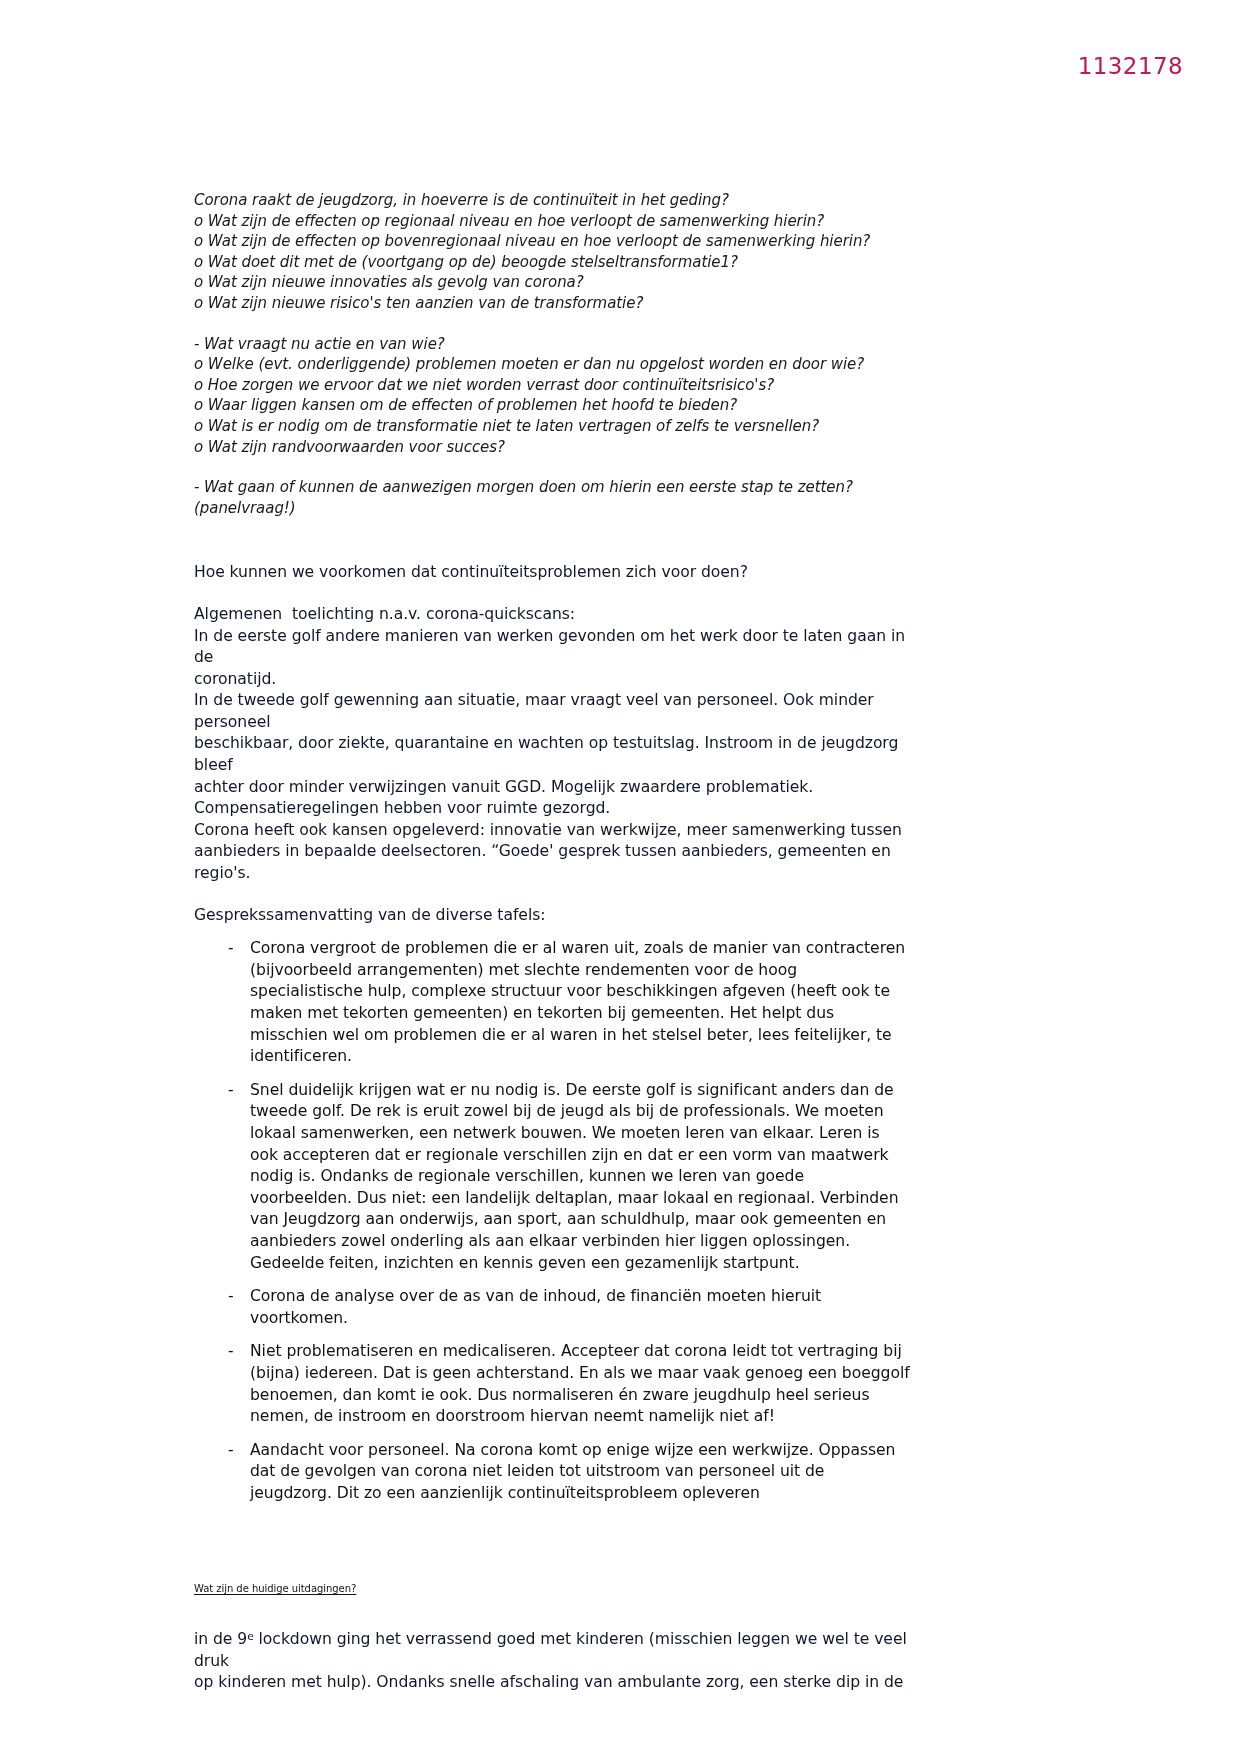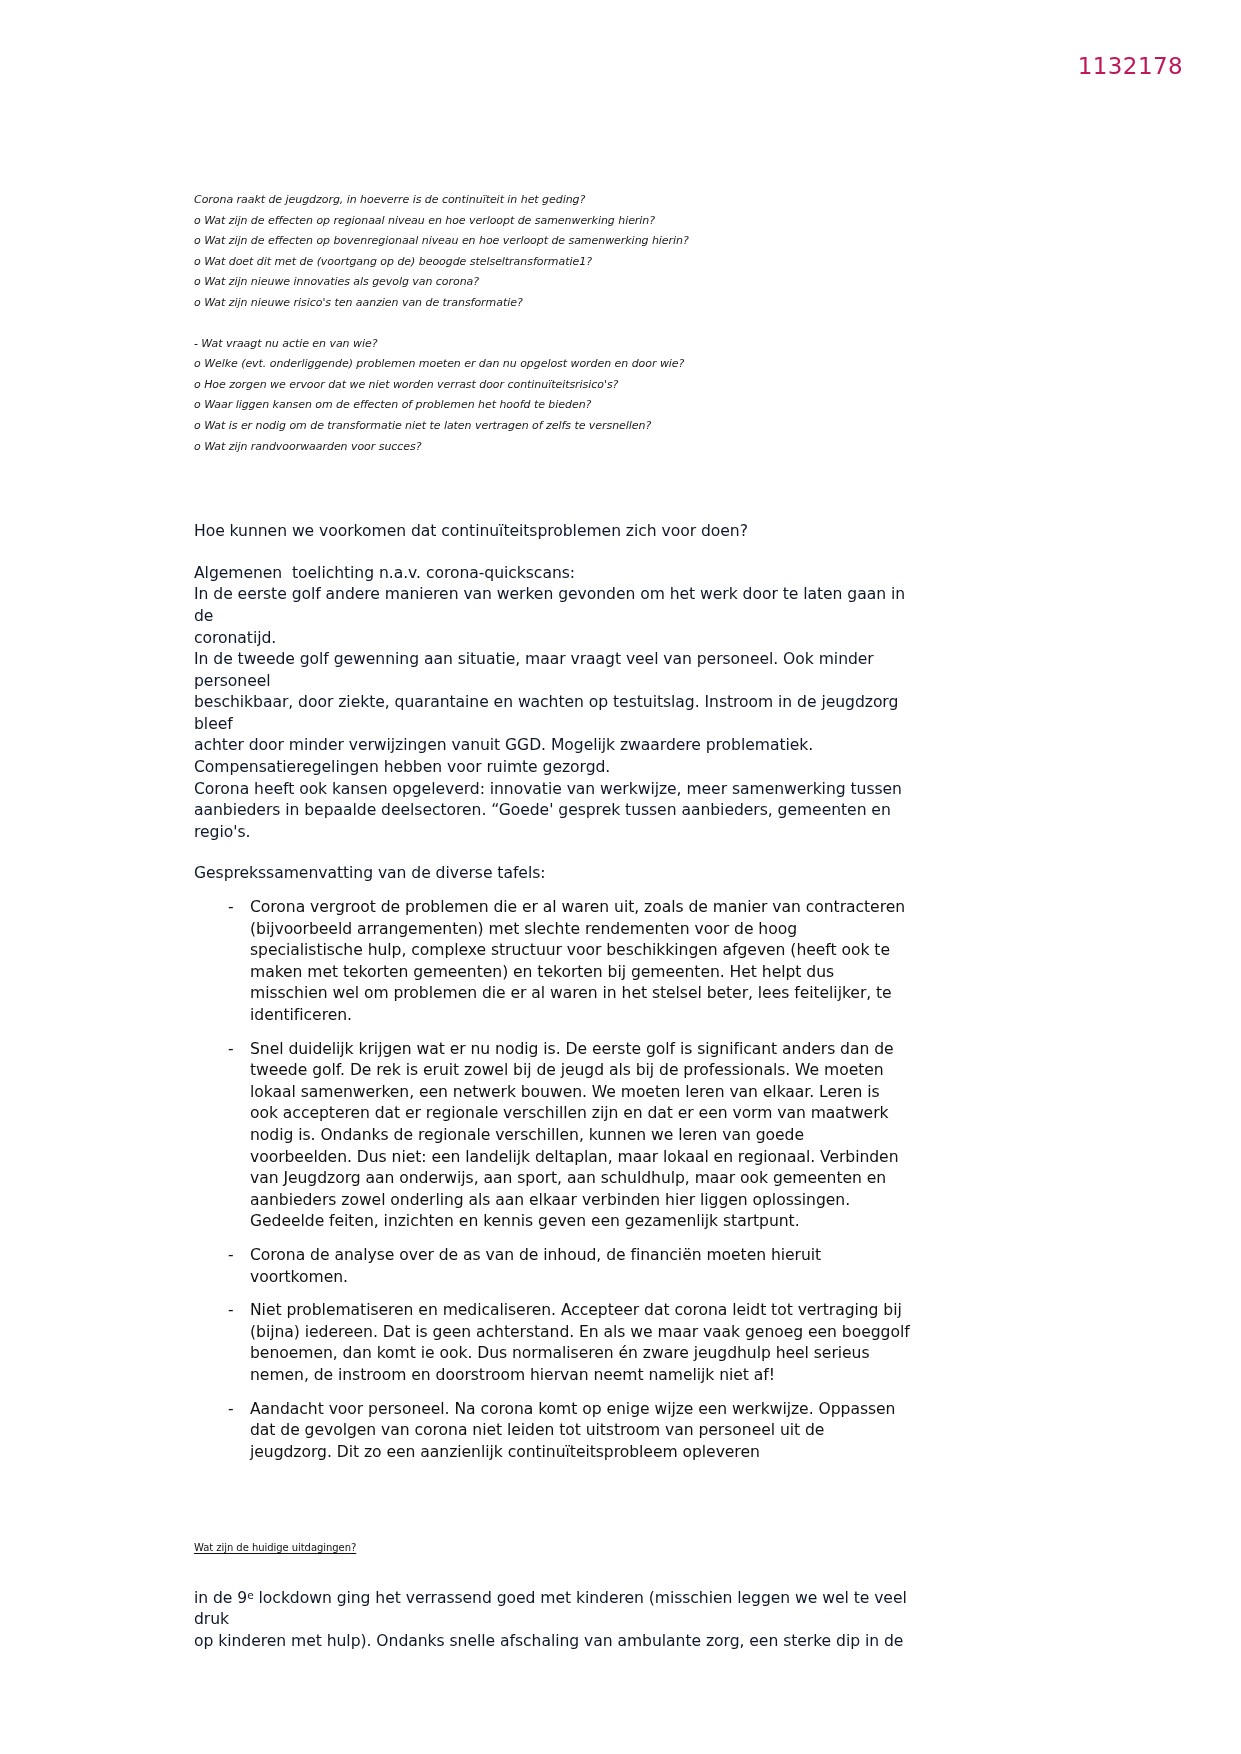--- a/index.html
+++ b/index.html
@@ -30,21 +30,21 @@
     margin-top: 7px;
   }
   .content {
     position: absolute;
     left: 194px;
     top: 190px;
     width: 716px;
   }
   .italic-block {
     font-style: italic;
-    font-size: 11px;
+    font-size: 15px;
     line-height: 20.6px;
     letter-spacing: -0.05px;
     white-space: pre-wrap;
     color: #1a1a1a;
   }
   .block-gap { height: 20px; }
   .block-gap-lg { height: 29px; }
   .block-gap-xl { height: 44px; }
   .para {
     font-size: 15.6px;
@@ -110,20 +110,22 @@
 
     <div class="italic-block">- Wat vraagt nu actie en van wie?
 o Welke (evt. onderliggende) problemen moeten er dan nu opgelost worden en door wie?
 o Hoe zorgen we ervoor dat we niet worden verrast door continuïteitsrisico's?
 o Waar liggen kansen om de effecten of problemen het hoofd te bieden?
 o Wat is er nodig om de transformatie niet te laten vertragen of zelfs te versnellen?
 o Wat zijn randvoorwaarden voor succes?</div>
 
     <div class="block-gap"></div>
 
+    <div class="italic-block">- Wat gaan of kunnen de aanwezigen morgen doen om hierin een eerste stap te zetten?
+(panelvraag!)</div>
 
     <div class="block-gap-xl"></div>
 
     <div class="para">Hoe kunnen we voorkomen dat continuïteitsproblemen zich voor doen?</div>
 
     <div class="block-gap"></div>
 
     <div class="para">Algemenen  toelichting n.a.v. corona-quickscans:
 In de eerste golf andere manieren van werken gevonden om het werk door te laten gaan in de
 coronatijd.

